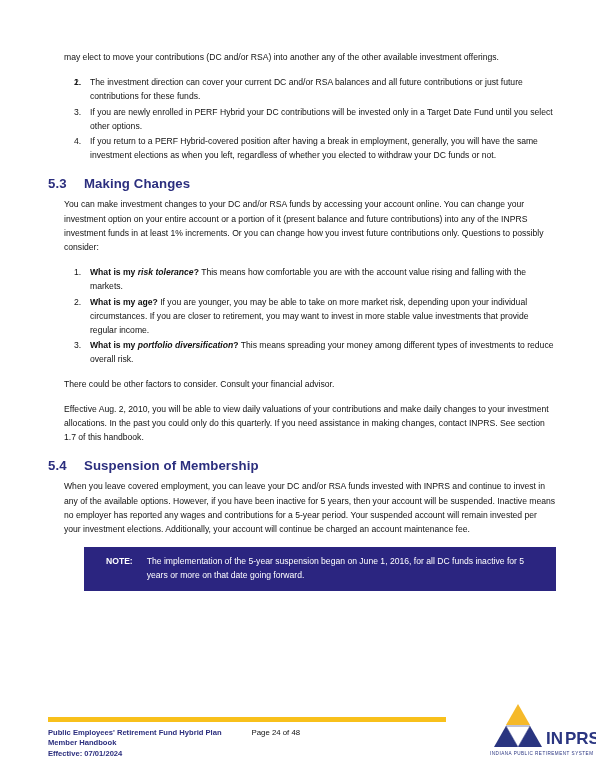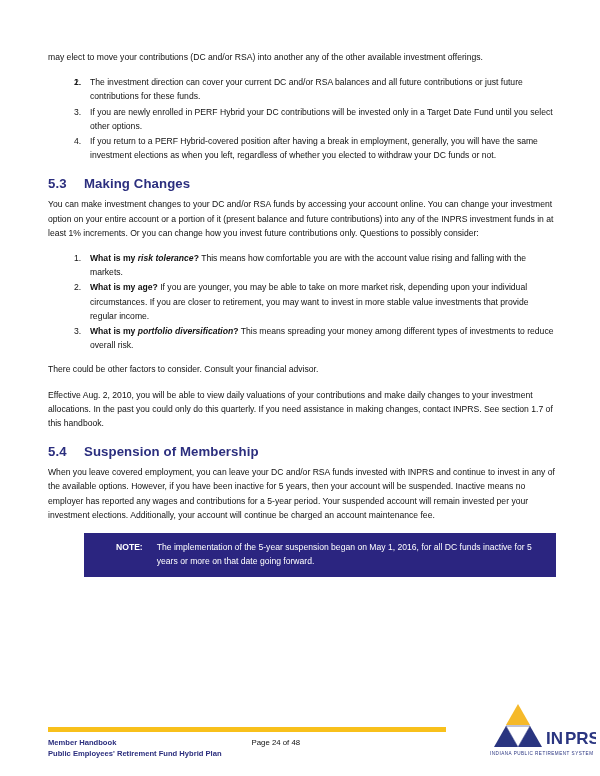--- a/index.html
+++ b/index.html
@@ -24,21 +24,21 @@
   }
 
   .content {
     position: absolute;
     left: 48px;
     top: 50px;
     width: 508px;
   }
 
   p.body-text {
-    margin: 0 0 11px 0;
+    margin: 0 0 11px 16px;
     font-size: 8.6px;
     line-height: 14.2px;
     color: #111111;
     text-align: left;
   }
 
   h2.section-heading {
     margin: 14px 0 6px 0;
     font-size: 13.2px;
     font-weight: bold;
@@ -73,21 +73,21 @@
     color: #111111;
   }
 
   .q-bold { font-weight: bold; }
   .q-bold-ital { font-weight: bold; font-style: italic; }
 
   .note-box {
     margin: 8px 0 12px 0;
     background: #2b2580;
     color: #ffffff;
-    padding: 8px 10px 9px 32px;
+    padding: 8px 10px 9px 22px;
     box-sizing: border-box;
     width: 472px;
     margin-left: 36px;
     display: flex;
     align-items: flex-start;
   }
   .note-label {
     font-size: 8.6px;
     font-weight: bold;
     line-height: 13.6px;
@@ -196,32 +196,33 @@
     <p class="body-text">Effective Aug. 2, 2010, you will be able to view daily valuations of your contributions and make daily changes to your investment allocations. In the past you could only do this quarterly. If you need assistance in making changes, contact INPRS. See section 1.7 of this handbook.</p>
 
     <h2 class="section-heading">
       <span class="num">5.4</span><span>Suspension of Membership</span>
     </h2>
 
     <p class="body-text">When you leave covered employment, you can leave your DC and/or RSA funds invested with INPRS and continue to invest in any of the available options. However, if you have been inactive for 5 years, then your account will be suspended. Inactive means no employer has reported any wages and contributions for a 5-year period. Your suspended account will remain invested per your investment elections. Additionally, your account will continue be charged an account maintenance fee.</p>
 
     <div class="note-box">
       <span class="note-label">NOTE:</span>
-      <span class="note-text">The implementation of the 5-year suspension began on May 1, 2016, for all DC funds inactive for 5 years or more on that date going forward.</span>
+      <span class="note-text">The implementation of the 5-year suspension began on June 1, 2016, for all DC funds inactive for 5 years or more on that date going forward.</span>
     </div>
 
 
   </div>
 
   <div class="footer">
     <div class="footer-rule"></div>
     <div class="footer-row">
       <div class="footer-left">
+        <div>Public Employees' Retirement Fund Hybrid Plan</div>
         <div>Member Handbook</div>
-        <div>Public Employees' Retirement Fund Hybrid Plan</div>
+        <div>Effective: 07/01/2024</div>
       </div>
       <div class="footer-page">Page 24 of 48</div>
     </div>
   </div>
 
   <div class="logo">
     <svg width="112" height="60" viewBox="0 0 112 60" xmlns="http://www.w3.org/2000/svg">
 
       <polygon points="34,4 46,25 22,25" fill="#f5b92a"></polygon>
 

